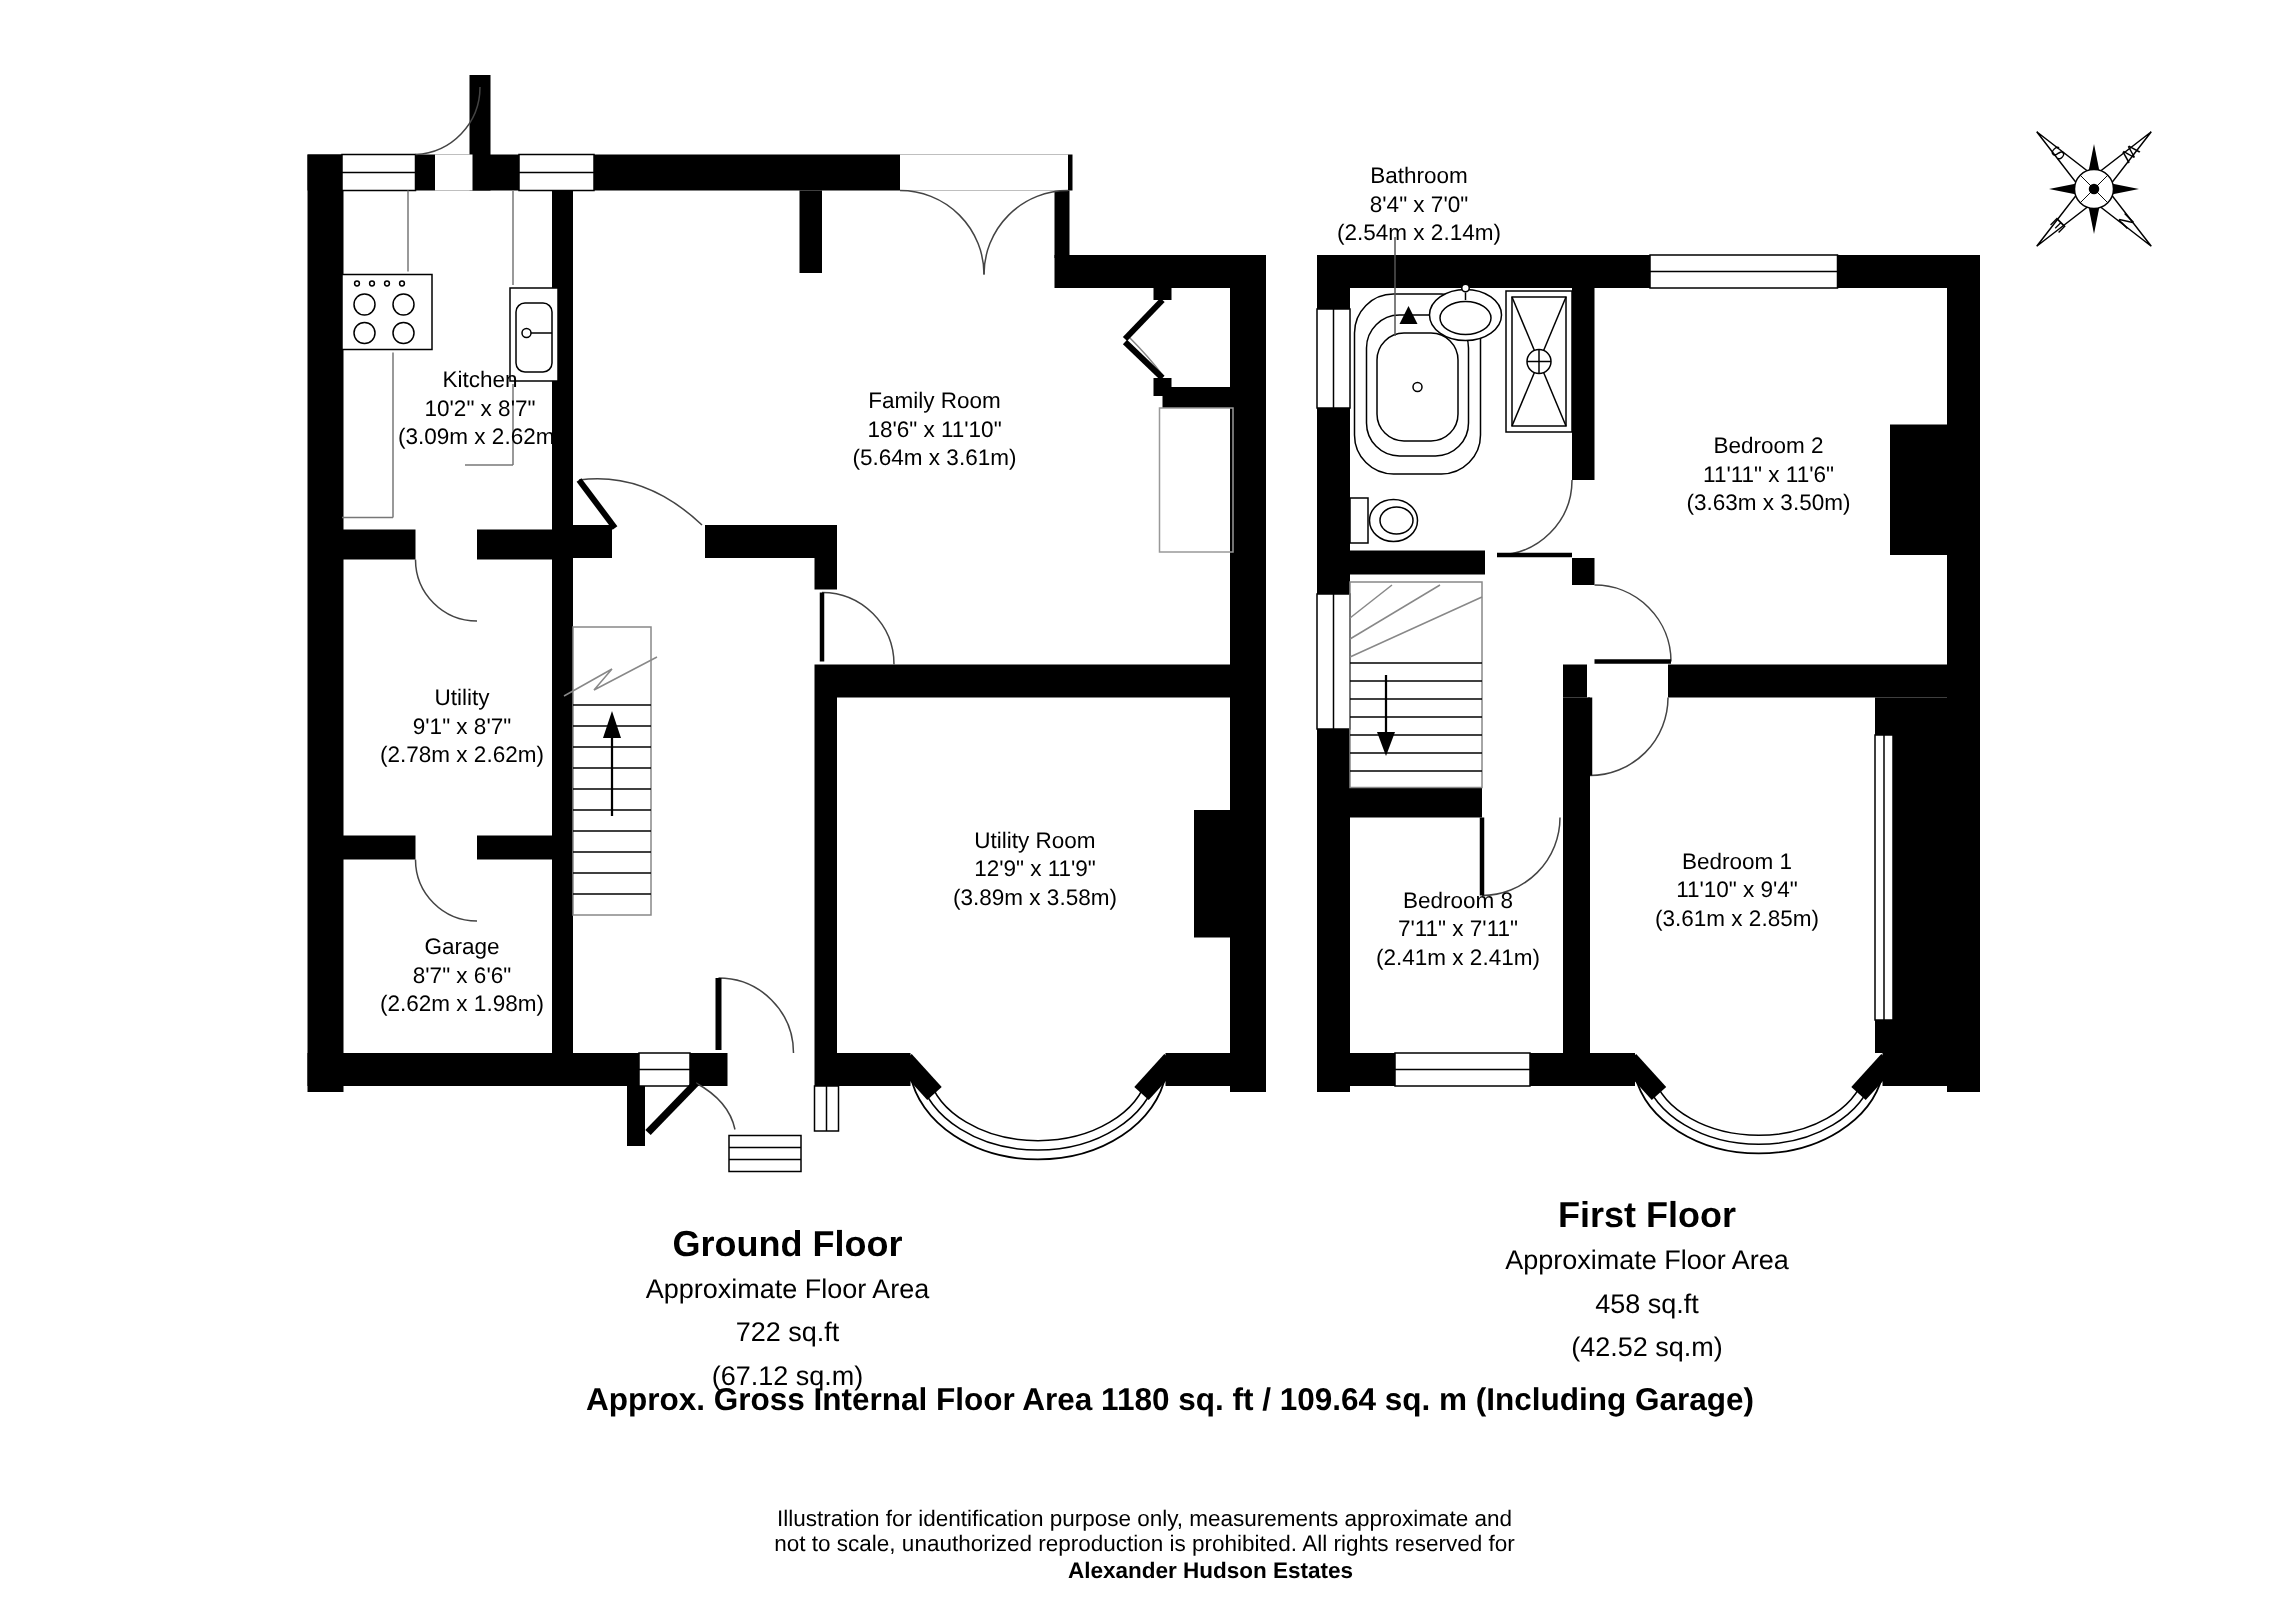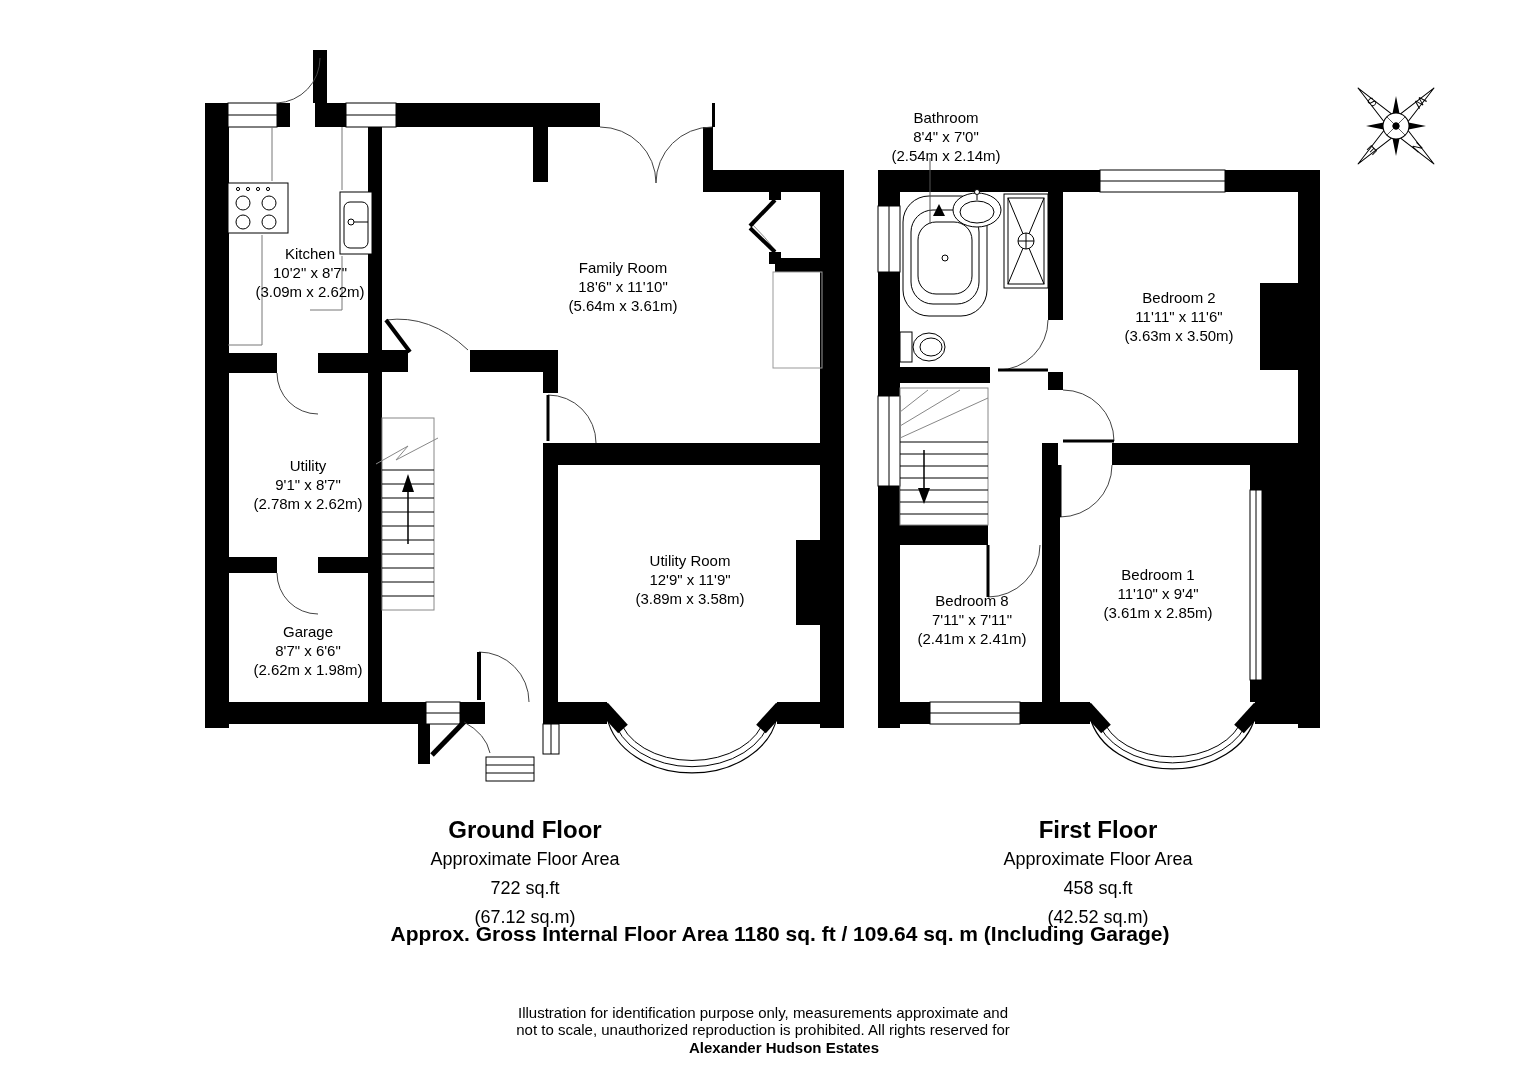--- a/index.html
+++ b/index.html
@@ -272,21 +272,21 @@
     <line x1="0" y1="-13" x2="0" y2="13" stroke="#000" stroke-width="0.6"></line>
     <line x1="-13" y1="0" x2="13" y2="0" stroke="#000" stroke-width="0.6"></line>
     <circle cx="0" cy="0" r="3.5" fill="#000"></circle>
     <text x="0" y="-30" font-size="12" text-anchor="middle" dominant-baseline="central">N</text>
     <text x="34" y="0" font-size="12" text-anchor="middle" dominant-baseline="central">E</text>
     <text x="0" y="34" font-size="12" text-anchor="middle" dominant-baseline="central">S</text>
     <text x="-34" y="0" font-size="12" text-anchor="middle" dominant-baseline="central">W</text>
   </g>
 </svg>
 
-<div class="rlabel" style="left:310px;top:244px;">
+<div class="rlabel" style="left:320px;top:244px;">
   <div class="rn">Kitchen</div>
   <div class="rd">10'2" x 8'7"</div>
   <div class="rd">(3.09m x 2.62m)</div>
 </div>
 <div class="rlabel" style="left:623px;top:258px;">
   <div class="rn">Family Room</div>
   <div class="rd">18'6" x 11'10"</div>
   <div class="rd">(5.64m x 3.61m)</div>
 </div>
 <div class="rlabel" style="left:308px;top:456px;">
@@ -324,25 +324,25 @@
   <div class="rd">11'10" x 9'4"</div>
   <div class="rd">(3.61m x 2.85m)</div>
 </div>
 
 <div class="ftitle" style="left:525px;top:815px;">
   <div class="t1">Ground Floor</div>
   <div class="t2">Approximate Floor Area</div>
   <div class="t2">722 sq.ft</div>
   <div class="t2">(67.12 sq.m)</div>
 </div>
-<div class="ftitle" style="left:1098px;top:815px;">
+<div class="ftitle" style="left:1098px;top:796px;">
   <div class="t1">First Floor</div>
   <div class="t2">Approximate Floor Area</div>
   <div class="t2">458 sq.ft</div>
   <div class="t2">(42.52 sq.m)</div>
 </div>
 
 <div class="foot-bold" style="left:780px;top:922px;">Approx. Gross Internal Floor Area 1180 sq. ft / 109.64 sq. m (Including Garage)</div>
 <div class="foot-small" style="left:763px;top:1004px;">Illustration for identification purpose only, measurements approximate and</div>
 <div class="foot-small" style="left:763px;top:1021px;">not to scale, unauthorized reproduction is prohibited. All rights reserved for</div>
-<div class="foot-small b" style="left:784px;top:1039px;">Alexander Hudson Estates</div>
+<div class="foot-small b" style="left:807px;top:1039px;">Alexander Hudson Estates</div>
 
 </div>
 
 </body></html>

